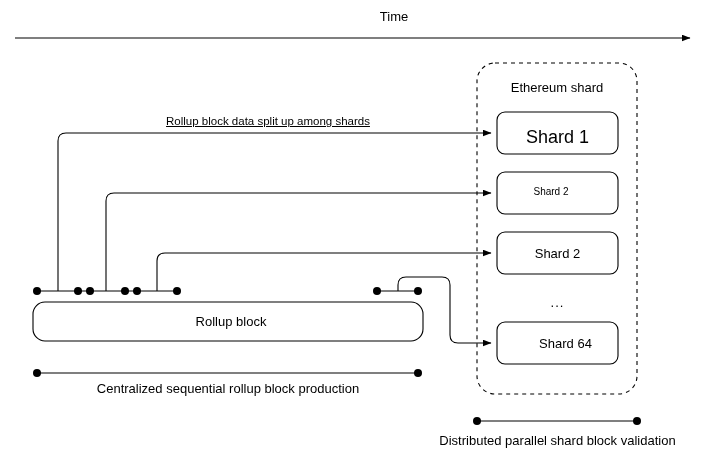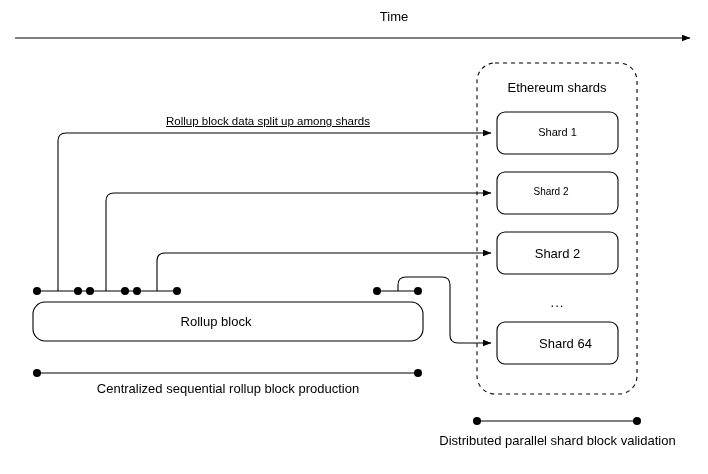--- a/index.html
+++ b/index.html
@@ -25,23 +25,23 @@
   .lbl {
     position: absolute;
     font-family: "Liberation Sans", sans-serif;
     color: #000000;
     white-space: pre;
     text-align: center;
     line-height: 1.35;
   }
   #time-label      { left: 0;    top: 8px;   width: 708px; font-size: 13px; margin-left: 40px; }
   #split-label     { left: 120px;top: 114px; width: 296px; font-size: 11.5px; text-decoration: underline; }
-  #rollup-label    { left: 21px; top: 313px; width: 390px; font-size: 13px; }
+  #rollup-label    { left: 36px; top: 313px; width: 390px; font-size: 13px; }
   #shards-title    { left: 477px;top: 79px;  width: 160px; font-size: 13px; }
-  #shard1-label    { left: 497px;top: 125px; width: 121px; font-size: 11px; }
+  #shard1-label    { left: 497px;top: 125px; width: 121px; font-size: 18px; }
   #shard2-label    { left: 497px;top: 185px; width: 108px; font-size: 10px; }
   #shard3-label    { left: 497px;top: 245px; width: 121px; font-size: 13px; }
   #ellipsis-label  { left: 497px;top: 294px; width: 121px; font-size: 13px; letter-spacing: 1px; }
   #shard64-label   { left: 497px;top: 335px; width: 121px; font-size: 13px; margin-left: 8px; }
   #central-label   { left: 32px; top: 380px; width: 392px; font-size: 13px; }
   #dist-label      { left: 425px;top: 432px; width: 265px; font-size: 13px; }
 </style>
 </head>
 <body>
 
@@ -97,21 +97,21 @@
     <circle cx="637" cy="421" r="4" fill="#000000"></circle>
   </g>
 </svg>
 
 <div class="lbl" id="time-label">Time</div>
 
 <div class="lbl" id="split-label">Rollup block data split up among shards</div>
 
 <div class="lbl" id="rollup-label">Rollup block</div>
 
-<div class="lbl" id="shards-title">Ethereum shards</div>
+<div class="lbl" id="shards-title">Ethereum shard</div>
 
 <div class="lbl" id="shard1-label">Shard 1</div>
 
 <div class="lbl" id="shard2-label">Shard 2</div>
 
 <div class="lbl" id="shard3-label">Shard 2</div>
 
 <div class="lbl" id="ellipsis-label">...</div>
 
 <div class="lbl" id="shard64-label">Shard 64</div>

